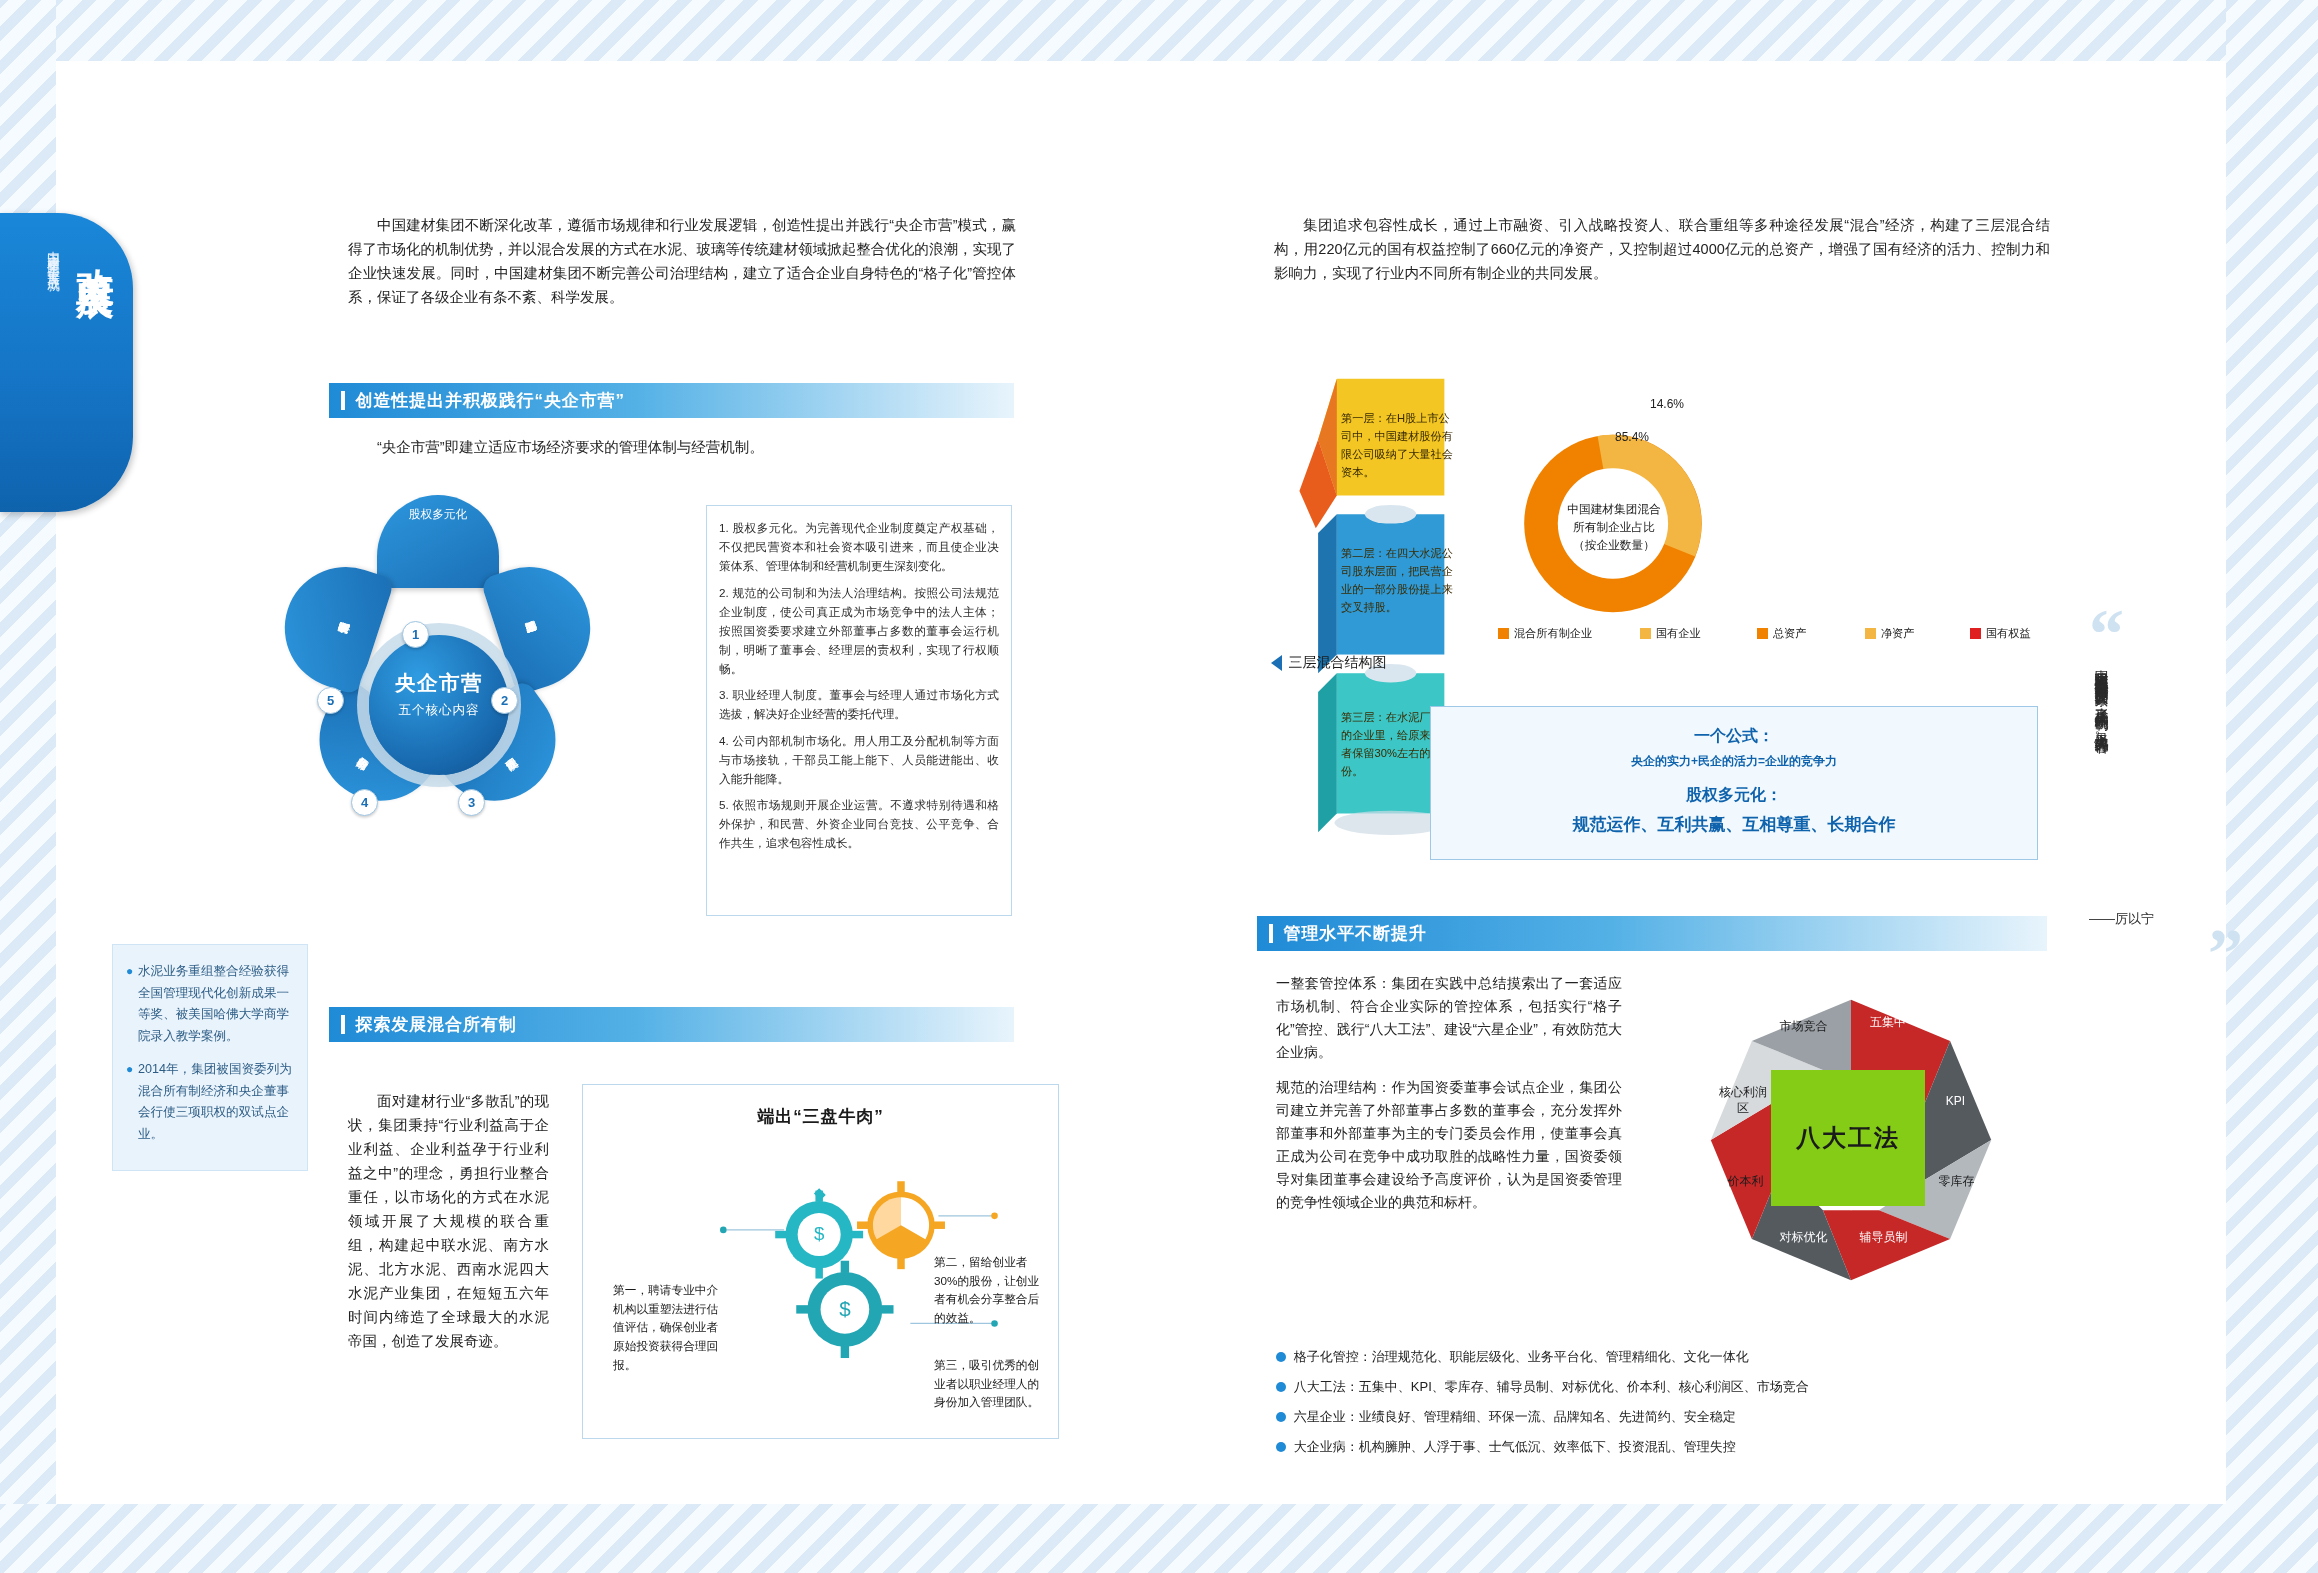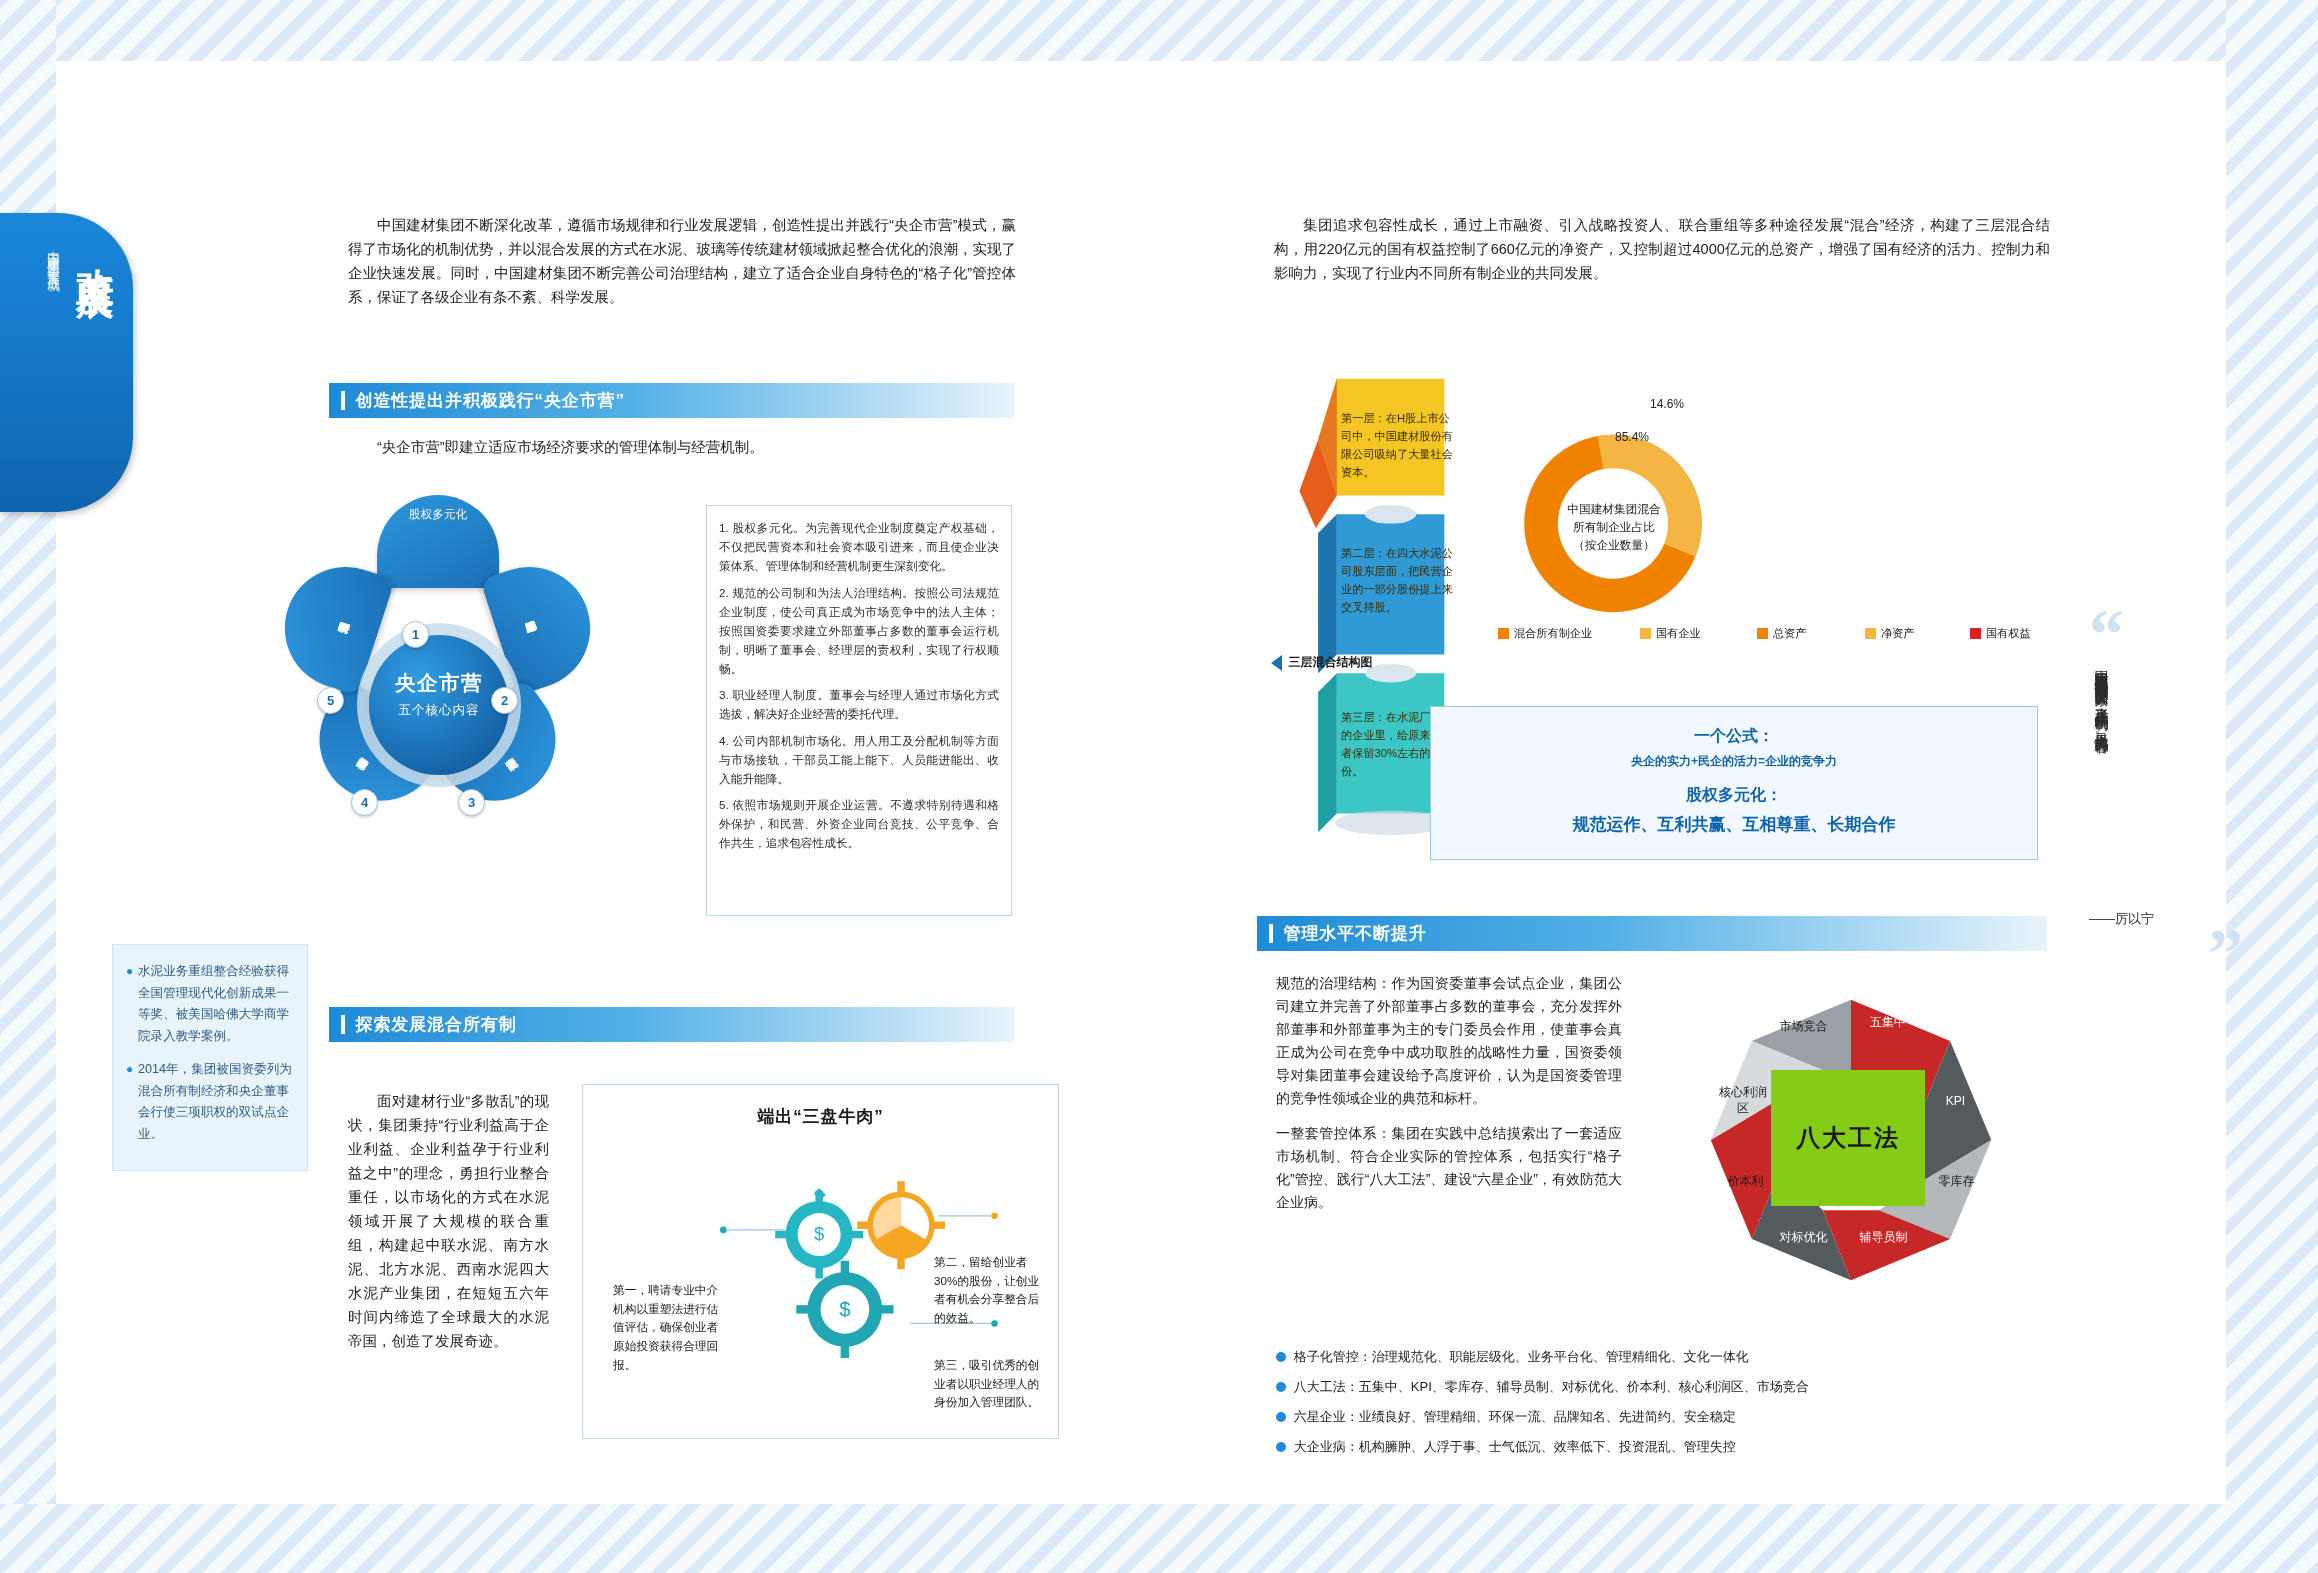--- a/index.html
+++ b/index.html
@@ -171,21 +171,21 @@
     position:absolute;left:107px;top:117px;width:154px;height:136px;background:#84cc16;
     display:flex;align-items:center;justify-content:center;
     font-size:24px;font-weight:bold;color:#1b1b1b;letter-spacing:1.9px;
   }
   .wheel-lbl{position:absolute;font-size:12px;line-height:16px;color:#1b1b1b;text-align:center;}
 
   .triangle-left{
     width:0;height:0;border-top:8px solid transparent;border-bottom:8px solid transparent;
     border-right:11.2px solid #1b6fb5;display:inline-block;margin-right:6.5px;
   }
-  .fig-caption{position:absolute;font-size:12px;font-weight:bold;color:#1b1b1b;display:flex;align-items:center;}
+  .fig-caption{position:absolute;font-size:14px;font-weight:normal;color:#1b1b1b;display:flex;align-items:center;}
   .donut-lbl{position:absolute;font-size:12px;color:#222;}
   .donut-center{
     position:absolute;text-align:center;font-size:11.7px;line-height:18px;color:#1b1b1b;
   }
 </style>
 </head>
 <body>
 
 <div class="bg-stripes"></div>
 <div class="page-white"></div>
@@ -402,22 +402,22 @@
     <div style="font-size:13px;color:#2b2b2b;margin-top:7.5px;">——厉以宁</div>
     <div class="quote-mark" style="text-align:right;">”</div>
   </div>
 
   <div class="sec-header" style="position:absolute;left:1257px;top:916px;width:790px;">
     <div class="bar"></div>
     <div class="txt">管理水平不断提升</div>
   </div>
 
   <div class="col" style="left:1276px;top:972px;width:346px;">
+    <p class="body-text" style="font-size:14px;line-height:23px;">一整套管控体系：集团在实践中总结摸索出了一套适应市场机制、符合企业实际的管控体系，包括实行“格子化”管控、践行“八大工法”、建设“六星企业”，有效防范大企业病。</p>
     <p class="body-text" style="font-size:14px;line-height:23px;">规范的治理结构：作为国资委董事会试点企业，集团公司建立并完善了外部董事占多数的董事会，充分发挥外部董事和外部董事为主的专门委员会作用，使董事会真正成为公司在竞争中成功取胜的战略性力量，国资委领导对集团董事会建设给予高度评价，认为是国资委管理的竞争性领域企业的典范和标杆。</p>
-    <p class="body-text" style="font-size:14px;line-height:23px;">一整套管控体系：集团在实践中总结摸索出了一套适应市场机制、符合企业实际的管控体系，包括实行“格子化”管控、践行“八大工法”、建设“六星企业”，有效防范大企业病。</p>
   </div>
 
   <div class="wheel-wrap">
     <svg width="374" height="374" viewBox="0 0 800 800">
       <g transform="translate(400,400)">
         <g>
           <path d="M0,-300 L212,-212 L150,-60 L0,-150 Z" fill="#c62828"></path>
           <path d="M212,-212 L300,0 L150,90 L150,-60 Z" fill="#555a5f"></path>
           <path d="M300,0 L212,212 L60,150 L150,90 Z" fill="#b3b8bd"></path>
           <path d="M212,212 L0,300 L-60,150 L60,150 Z" fill="#c62828"></path>

